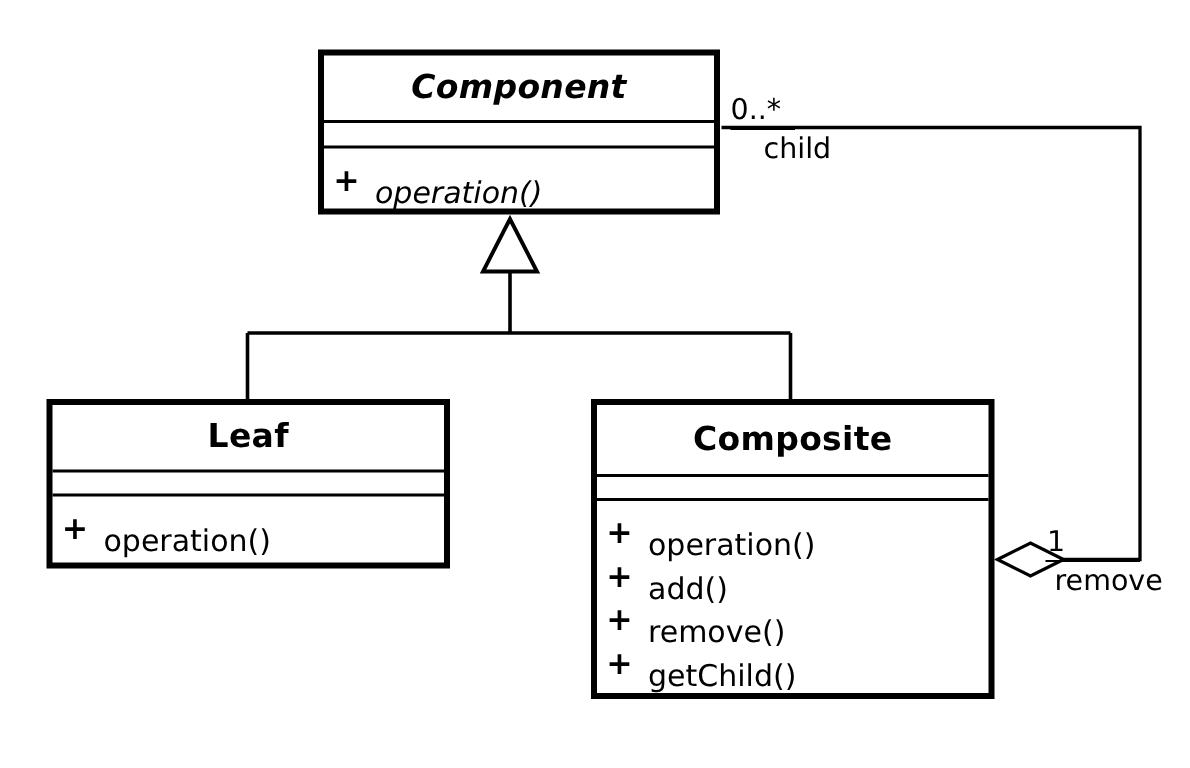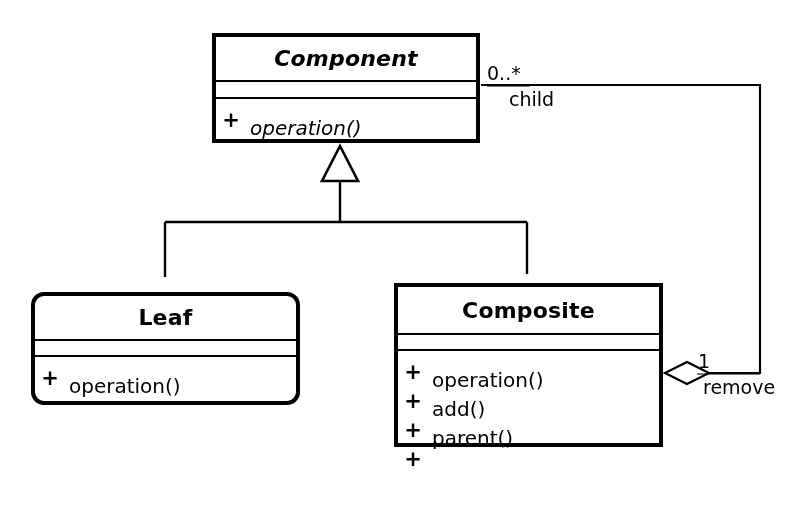--- a/index.html
+++ b/index.html
@@ -79,26 +79,26 @@
   .op-name.italic {
     font-style: italic;
   }
 
   
   #class-component { left: 212px; top: 33px; width: 268px; height: 110px; }
   #class-component .cls-title { height: 45px; }
   #class-component .cls-attrs { height: 17px; }
   #class-component .cls-ops   { height: 40px; }
 
-  #class-leaf { left: 31px; top: 292px; width: 269px; height: 113px; border-radius: 13px; }
+  #class-leaf { left: 31px; top: 266px; width: 269px; height: 113px; }
   #class-leaf .cls-title { height: 45px; }
   #class-leaf .cls-attrs { height: 16px; }
   #class-leaf .cls-ops   { height: 44px; }
 
-  #class-composite { left: 394px; top: 283px; width: 269px; height: 164px; }
+  #class-composite { left: 394px; top: 266px; width: 269px; height: 200px; }
   #class-composite .cls-title { height: 48px; }
   #class-composite .cls-attrs { height: 16px; }
   #class-composite .cls-ops   { height: 128px; }
 
   
   .edge-label {
     position: absolute;
     color: #000000;
     font-size: 19px;
     white-space: nowrap;
@@ -167,24 +167,25 @@
       <div class="op-row">
         <span class="op-vis">+</span>
         <span class="op-name">operation()</span>
       </div>
       <div class="op-row">
         <span class="op-vis">+</span>
         <span class="op-name">add()</span>
       </div>
       <div class="op-row">
         <span class="op-vis">+</span>
-        <span class="op-name">parent()</span>
+        <span class="op-name">remove()</span>
       </div>
       <div class="op-row">
         <span class="op-vis">+</span>
+        <span class="op-name">getChild()</span>
       </div>
     </div>
   </div>
 
   <div class="edge-label" id="label-child-mult">0..*</div>
   <div class="edge-label" id="label-child-role">child</div>
   <div class="edge-label" id="label-parent-mult">1</div>
   <div class="edge-label" id="label-parent-role">remove</div>
 
 </div>

